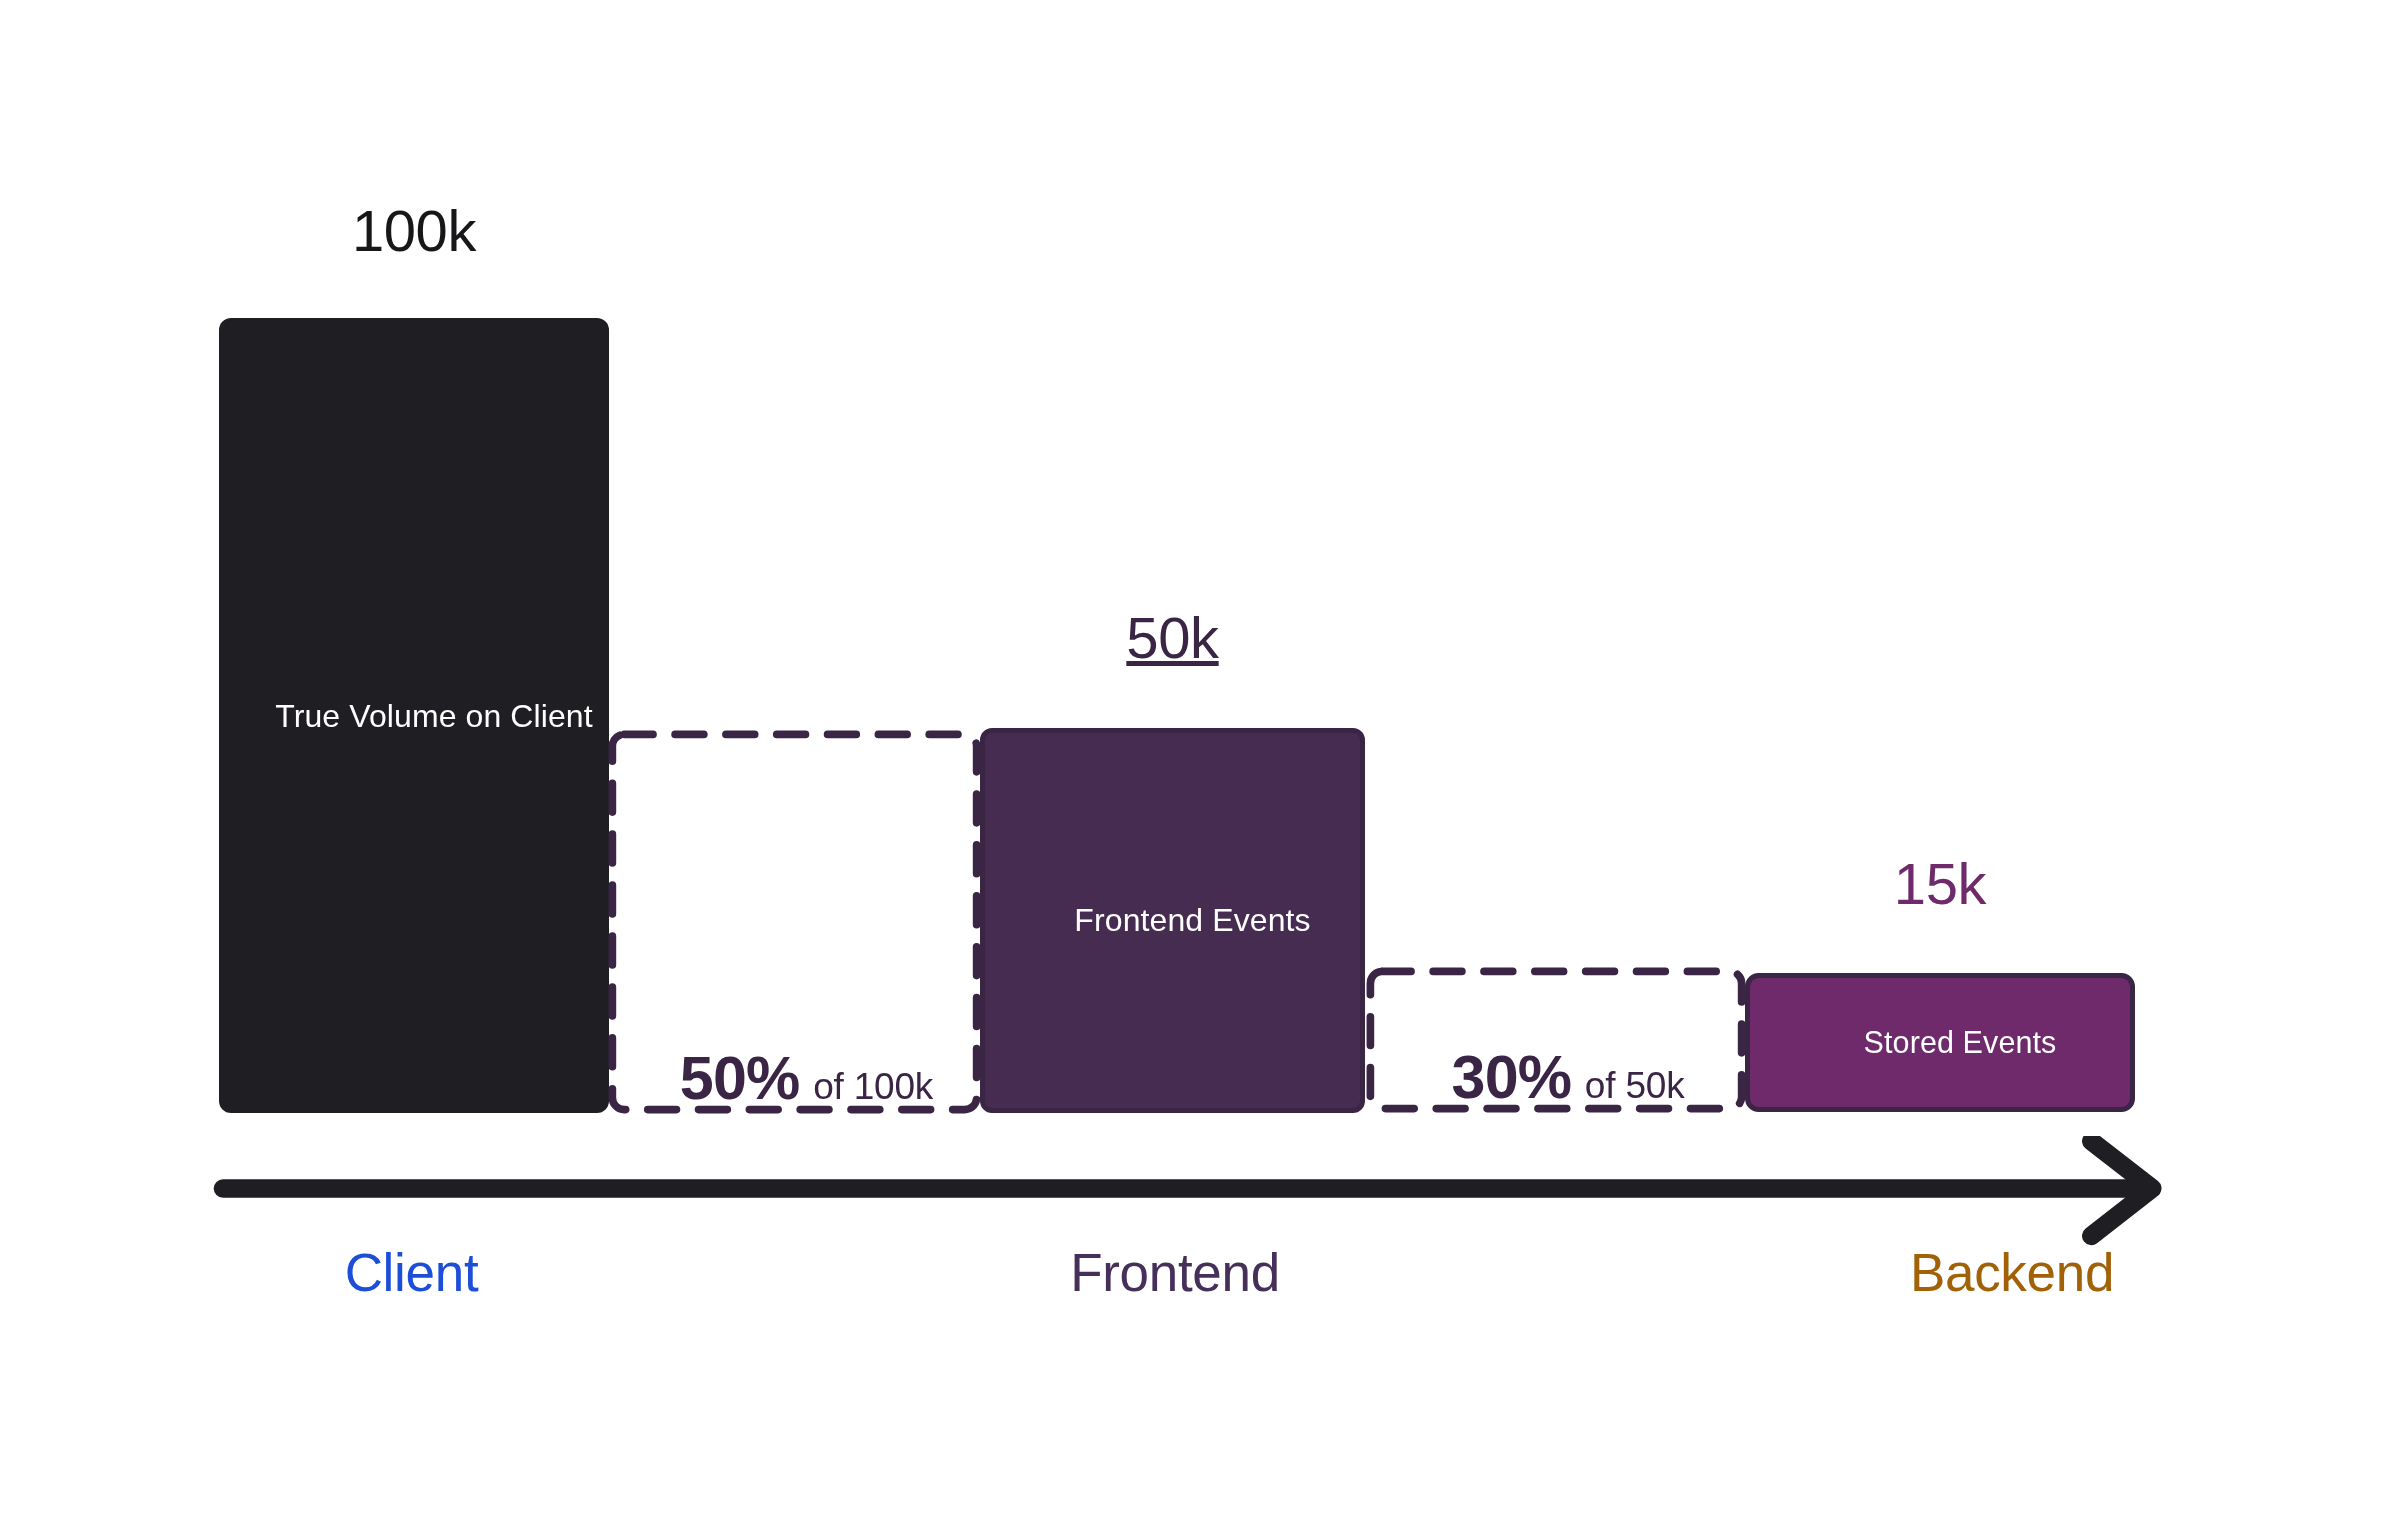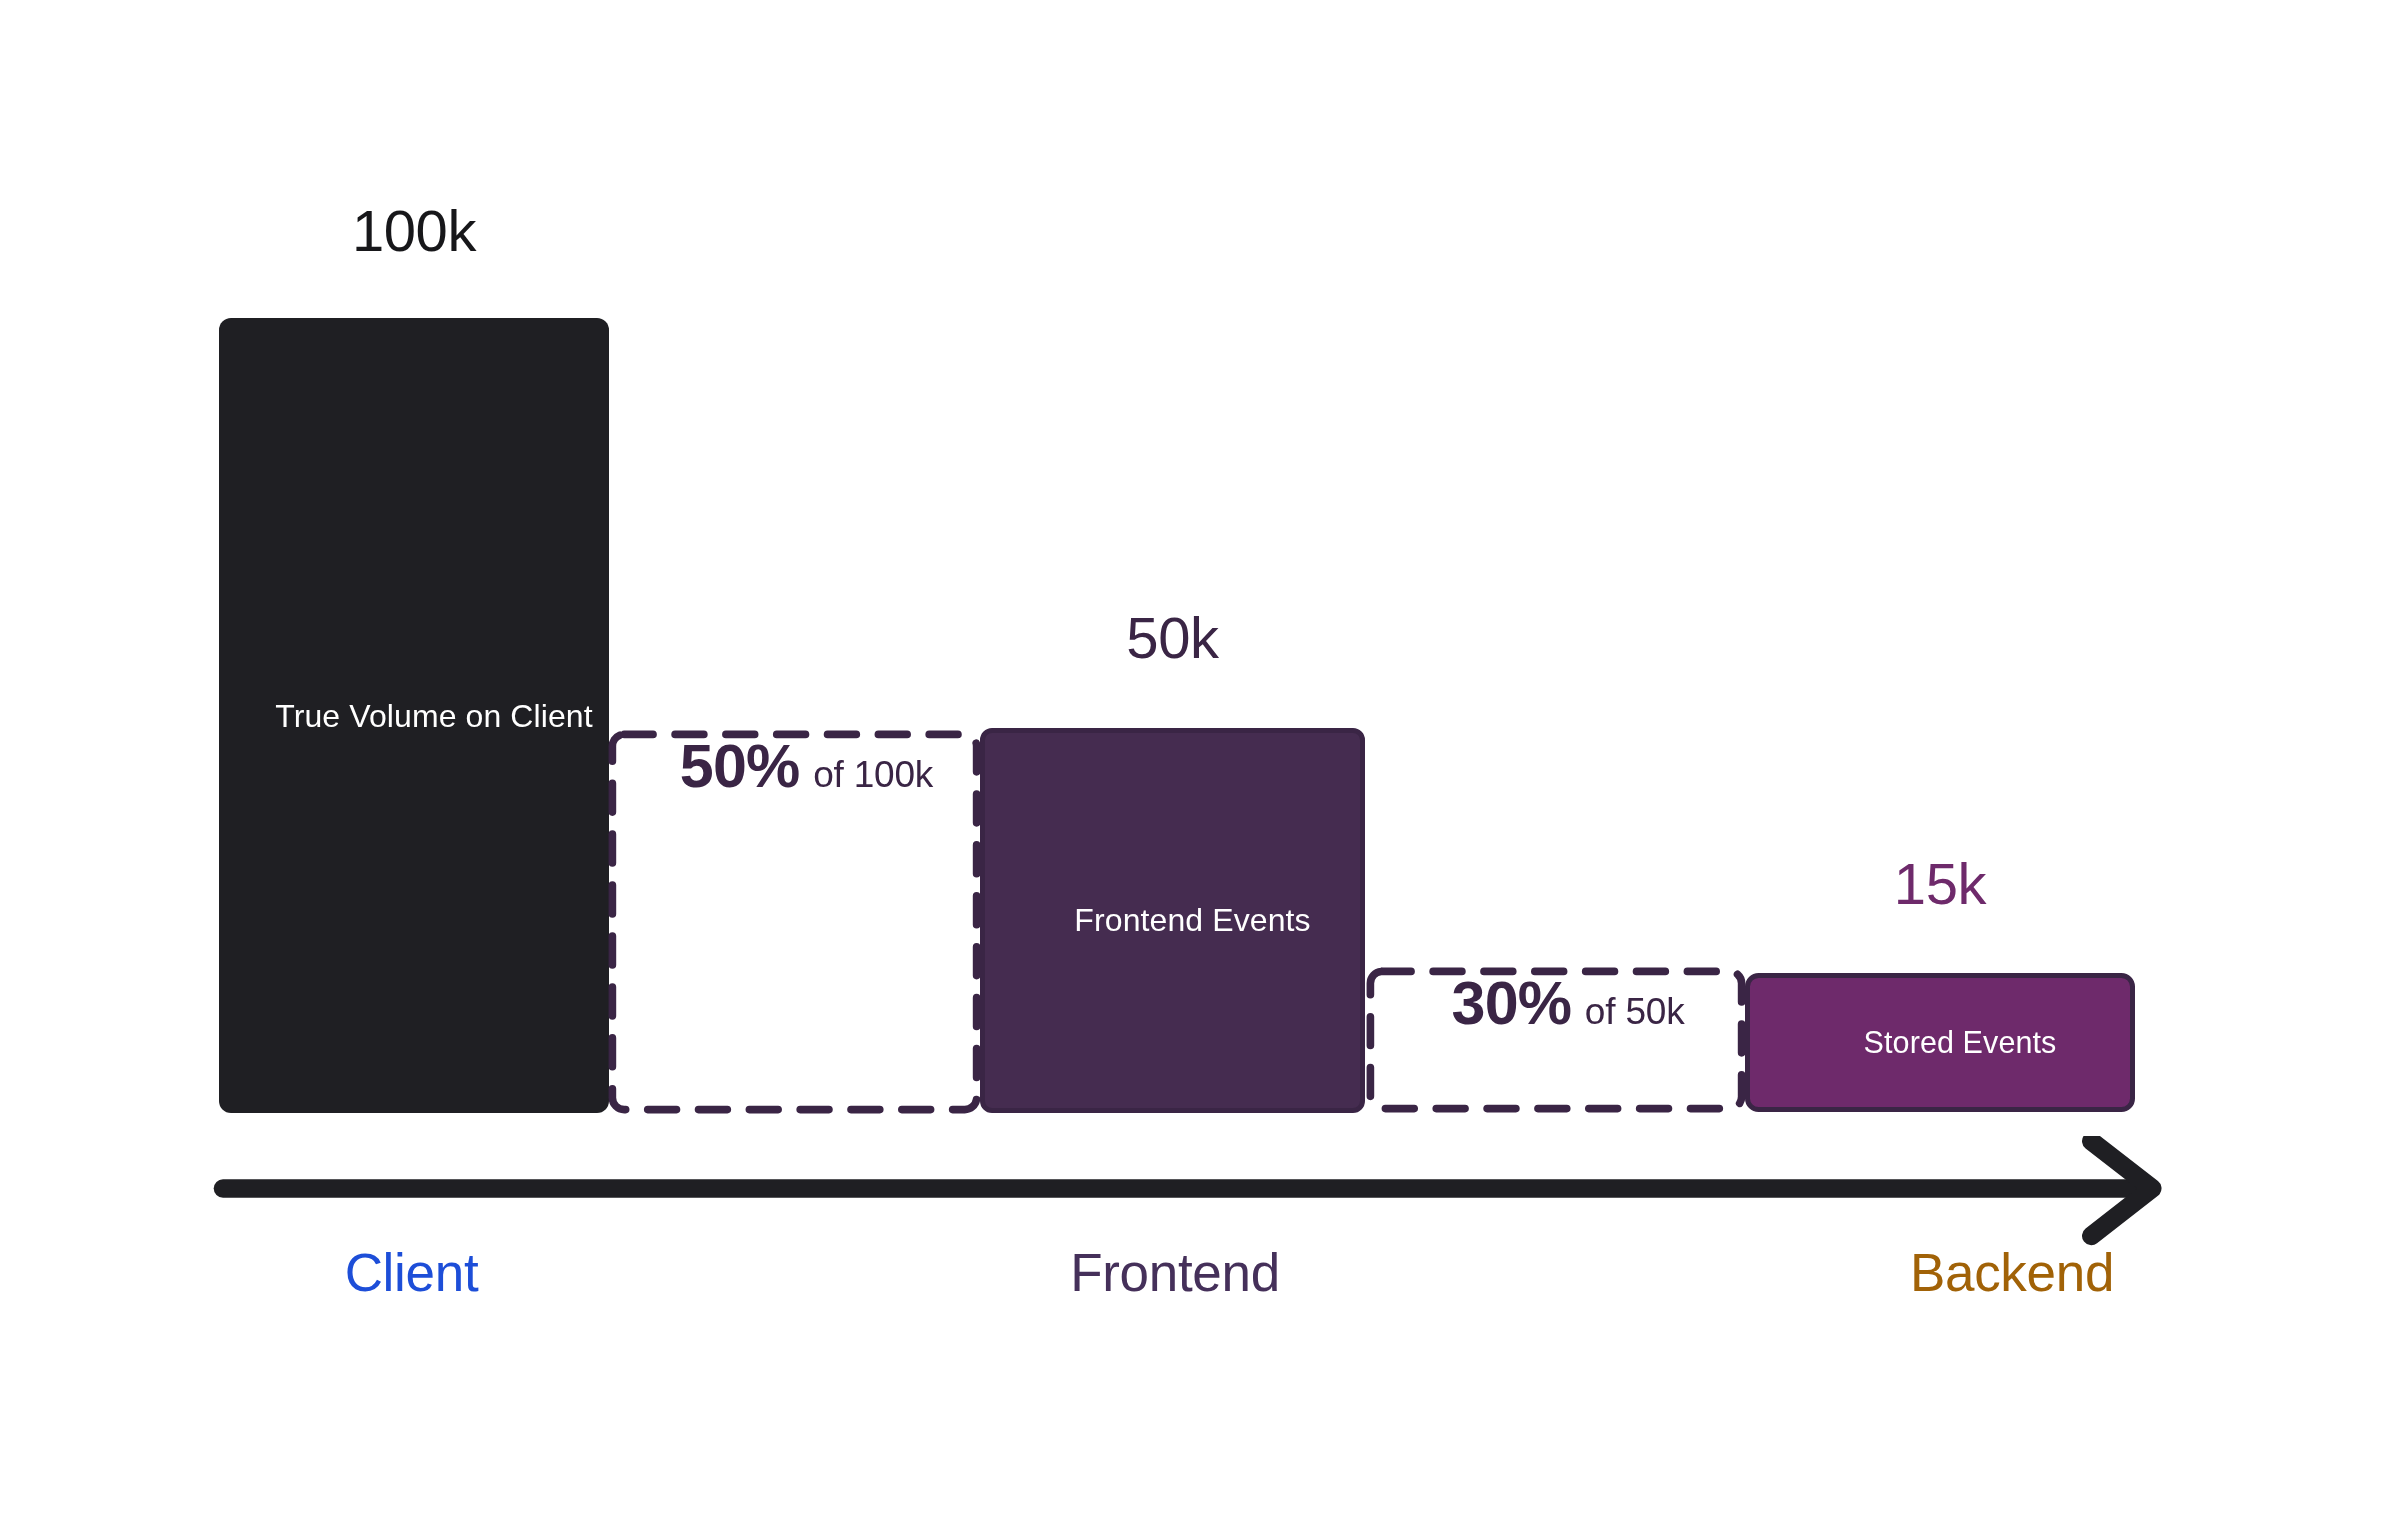--- a/index.html
+++ b/index.html
@@ -47,21 +47,21 @@
     border-radius: 13.6px;
   }
   #bar-backend .bar-label { font-size: 30.5px; line-height: 1.25; }
 
   
   .dashed-box {
     position: absolute;
     background: #ffffff;
     border-radius: 12px;
     display: flex;
-    align-items: flex-start;
+    align-items: flex-end;
     justify-content: center;
     white-space: nowrap;
     padding-left: 24px;
   }
   .dashed-box svg { position:absolute; left:0; top:0; width:100%; height:100%; overflow:visible; }
   .pct-wrap { position: relative; display: flex; align-items: baseline; gap: 13.6px; z-index:2; }
   .pct-big {
     font-size: 61px; font-weight: 700; color: #3a2545; letter-spacing: -0.8px;
   }
   .pct-small {
@@ -72,21 +72,21 @@
   #drop-2 { left: 1367px; top: 968px; width: 378px; height: 144px; }
 
   
   .value-label {
     position: absolute;
     font-size: 58px;
     letter-spacing: -0.4px;
     text-align: center;
   }
   #val-client   { left: 219px; top: 197px;  width: 390px; color: #17171a; }
-  #val-frontend { left: 980px; top: 604px; width: 385px; color: #3a2545; }
+  #val-frontend { left: 980px; top: 604px; width: 385px; color: #3a2545; text-decoration: underline; }
   #val-backend  { left: 1745px; top: 850px; width: 390px; color: #6e2a6b; }
 
   
   #axis-arrow { position: absolute; left: 204px; top: 1136px; width: 2018px; height: 110px; }
 
   
   .axis-label {
     position: absolute;
     font-size: 53px;
     letter-spacing: -0.3px;

